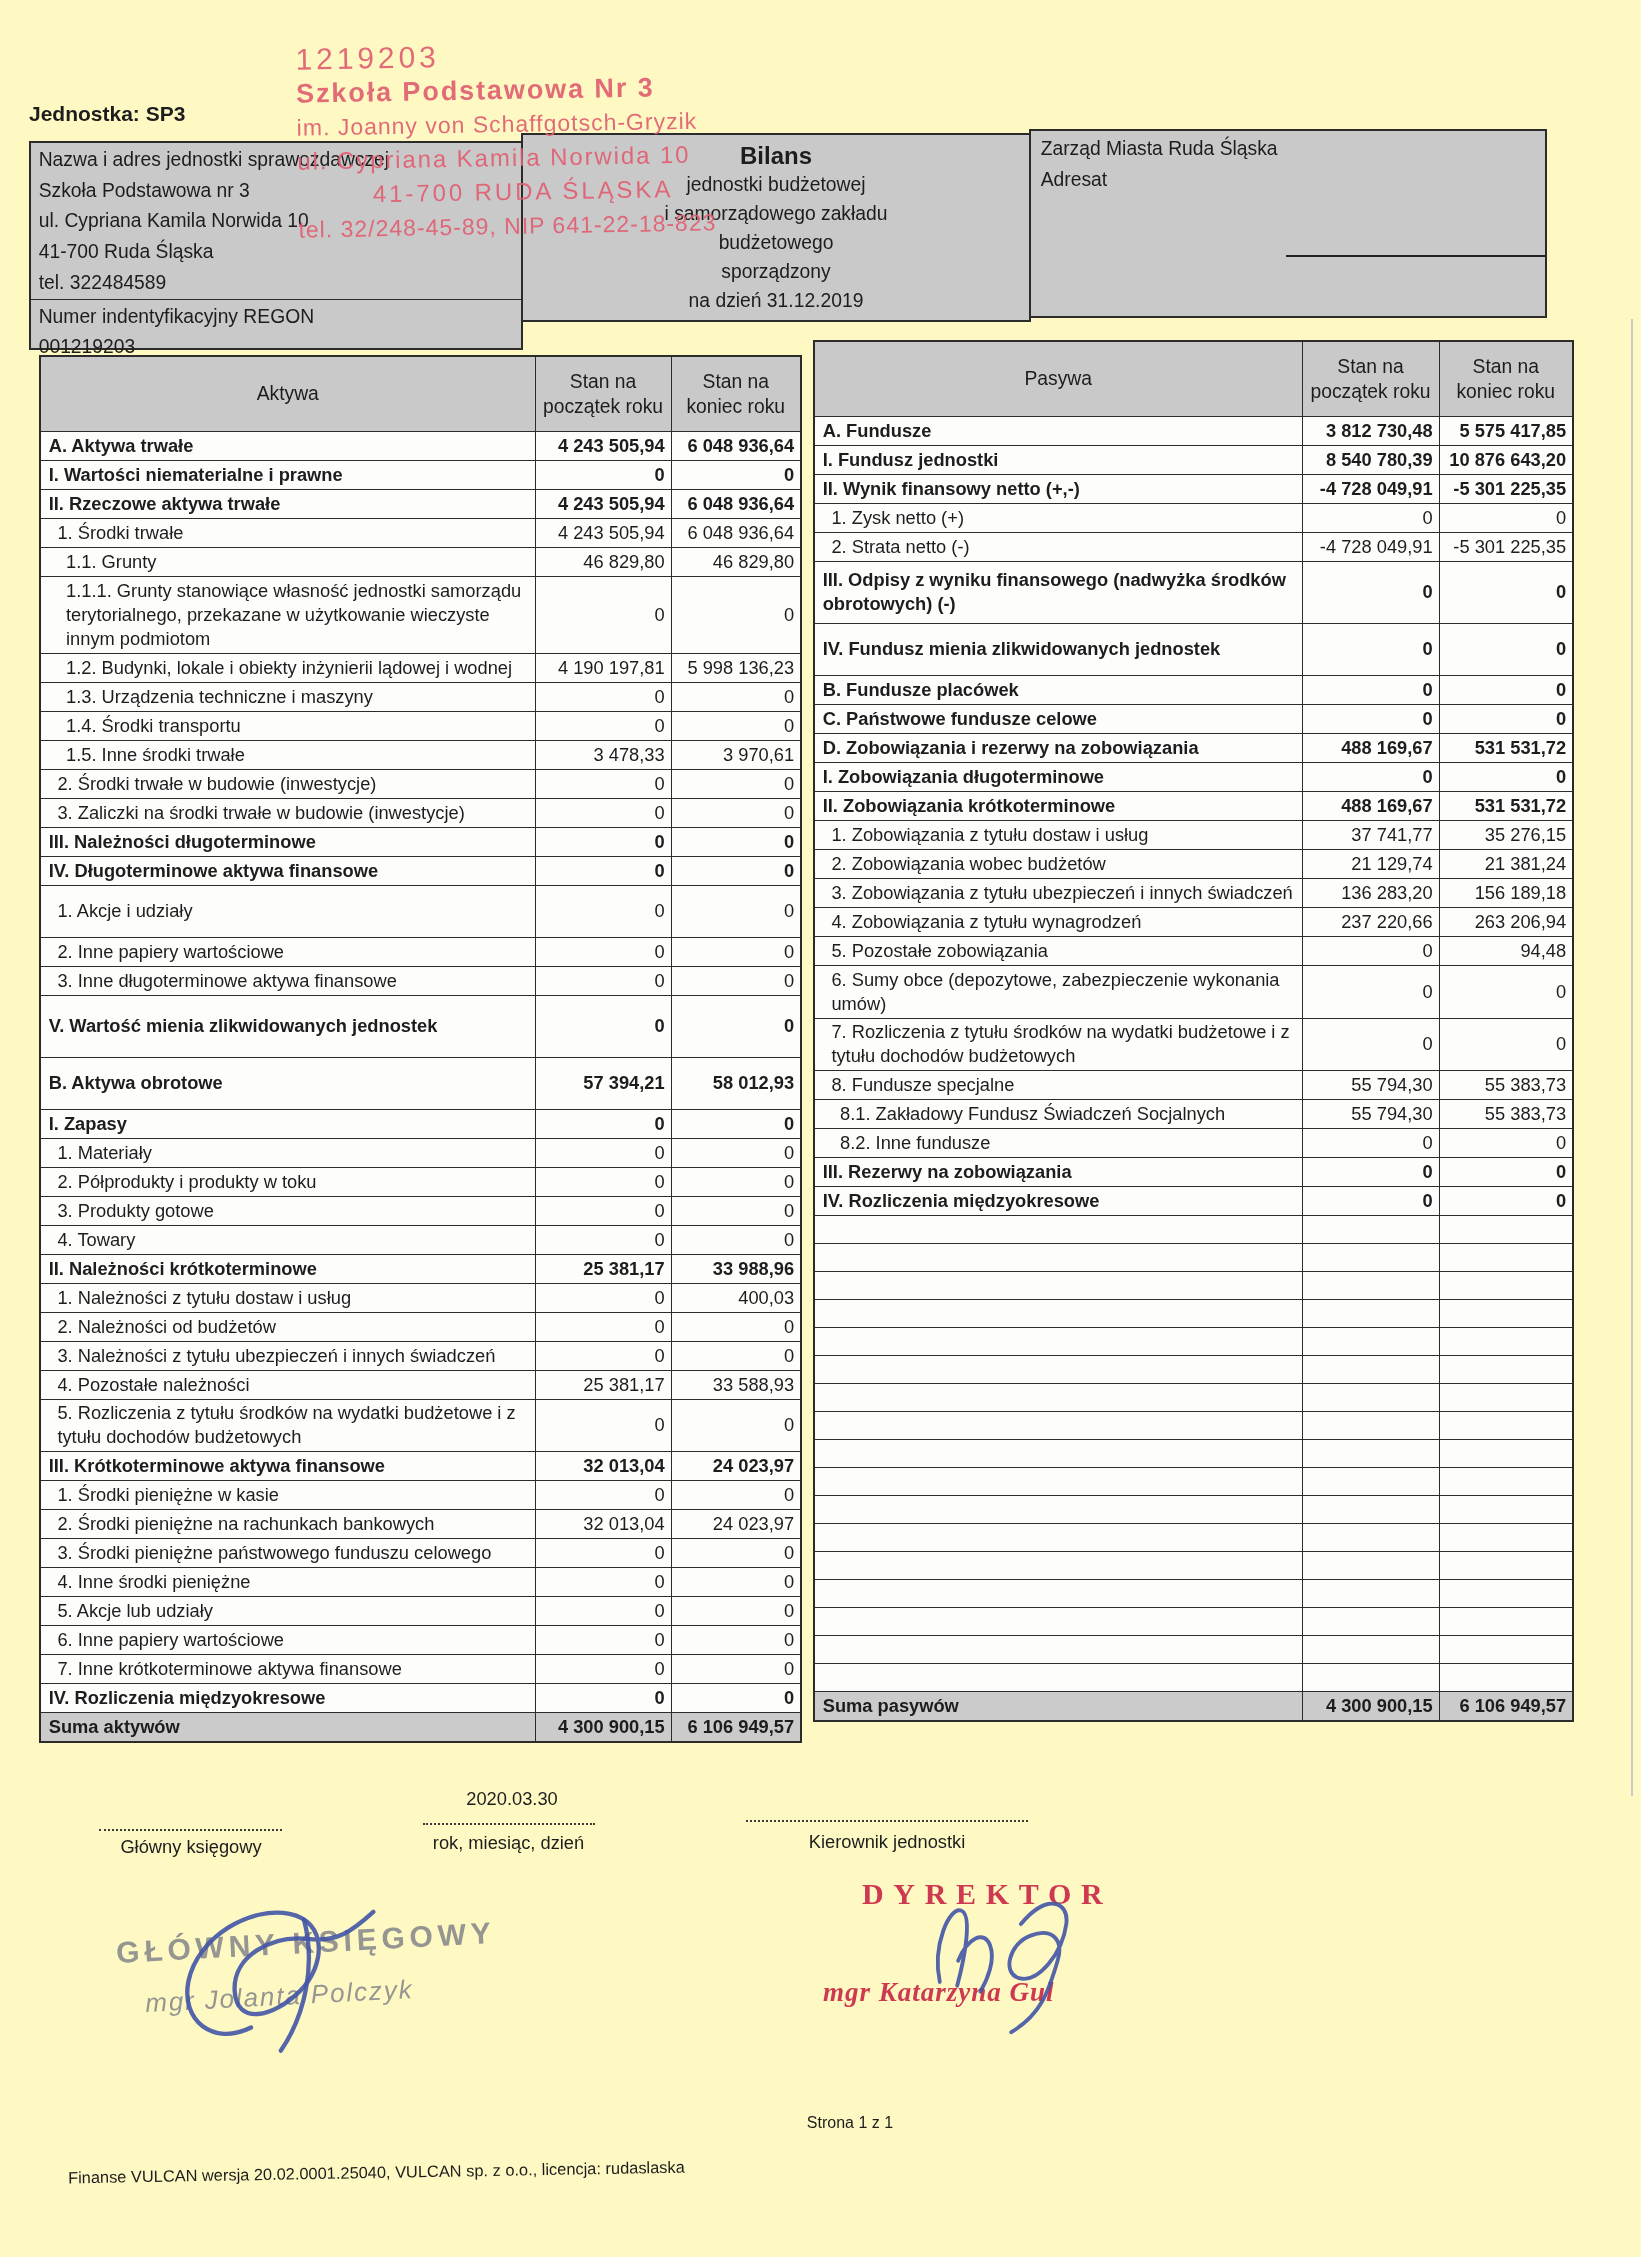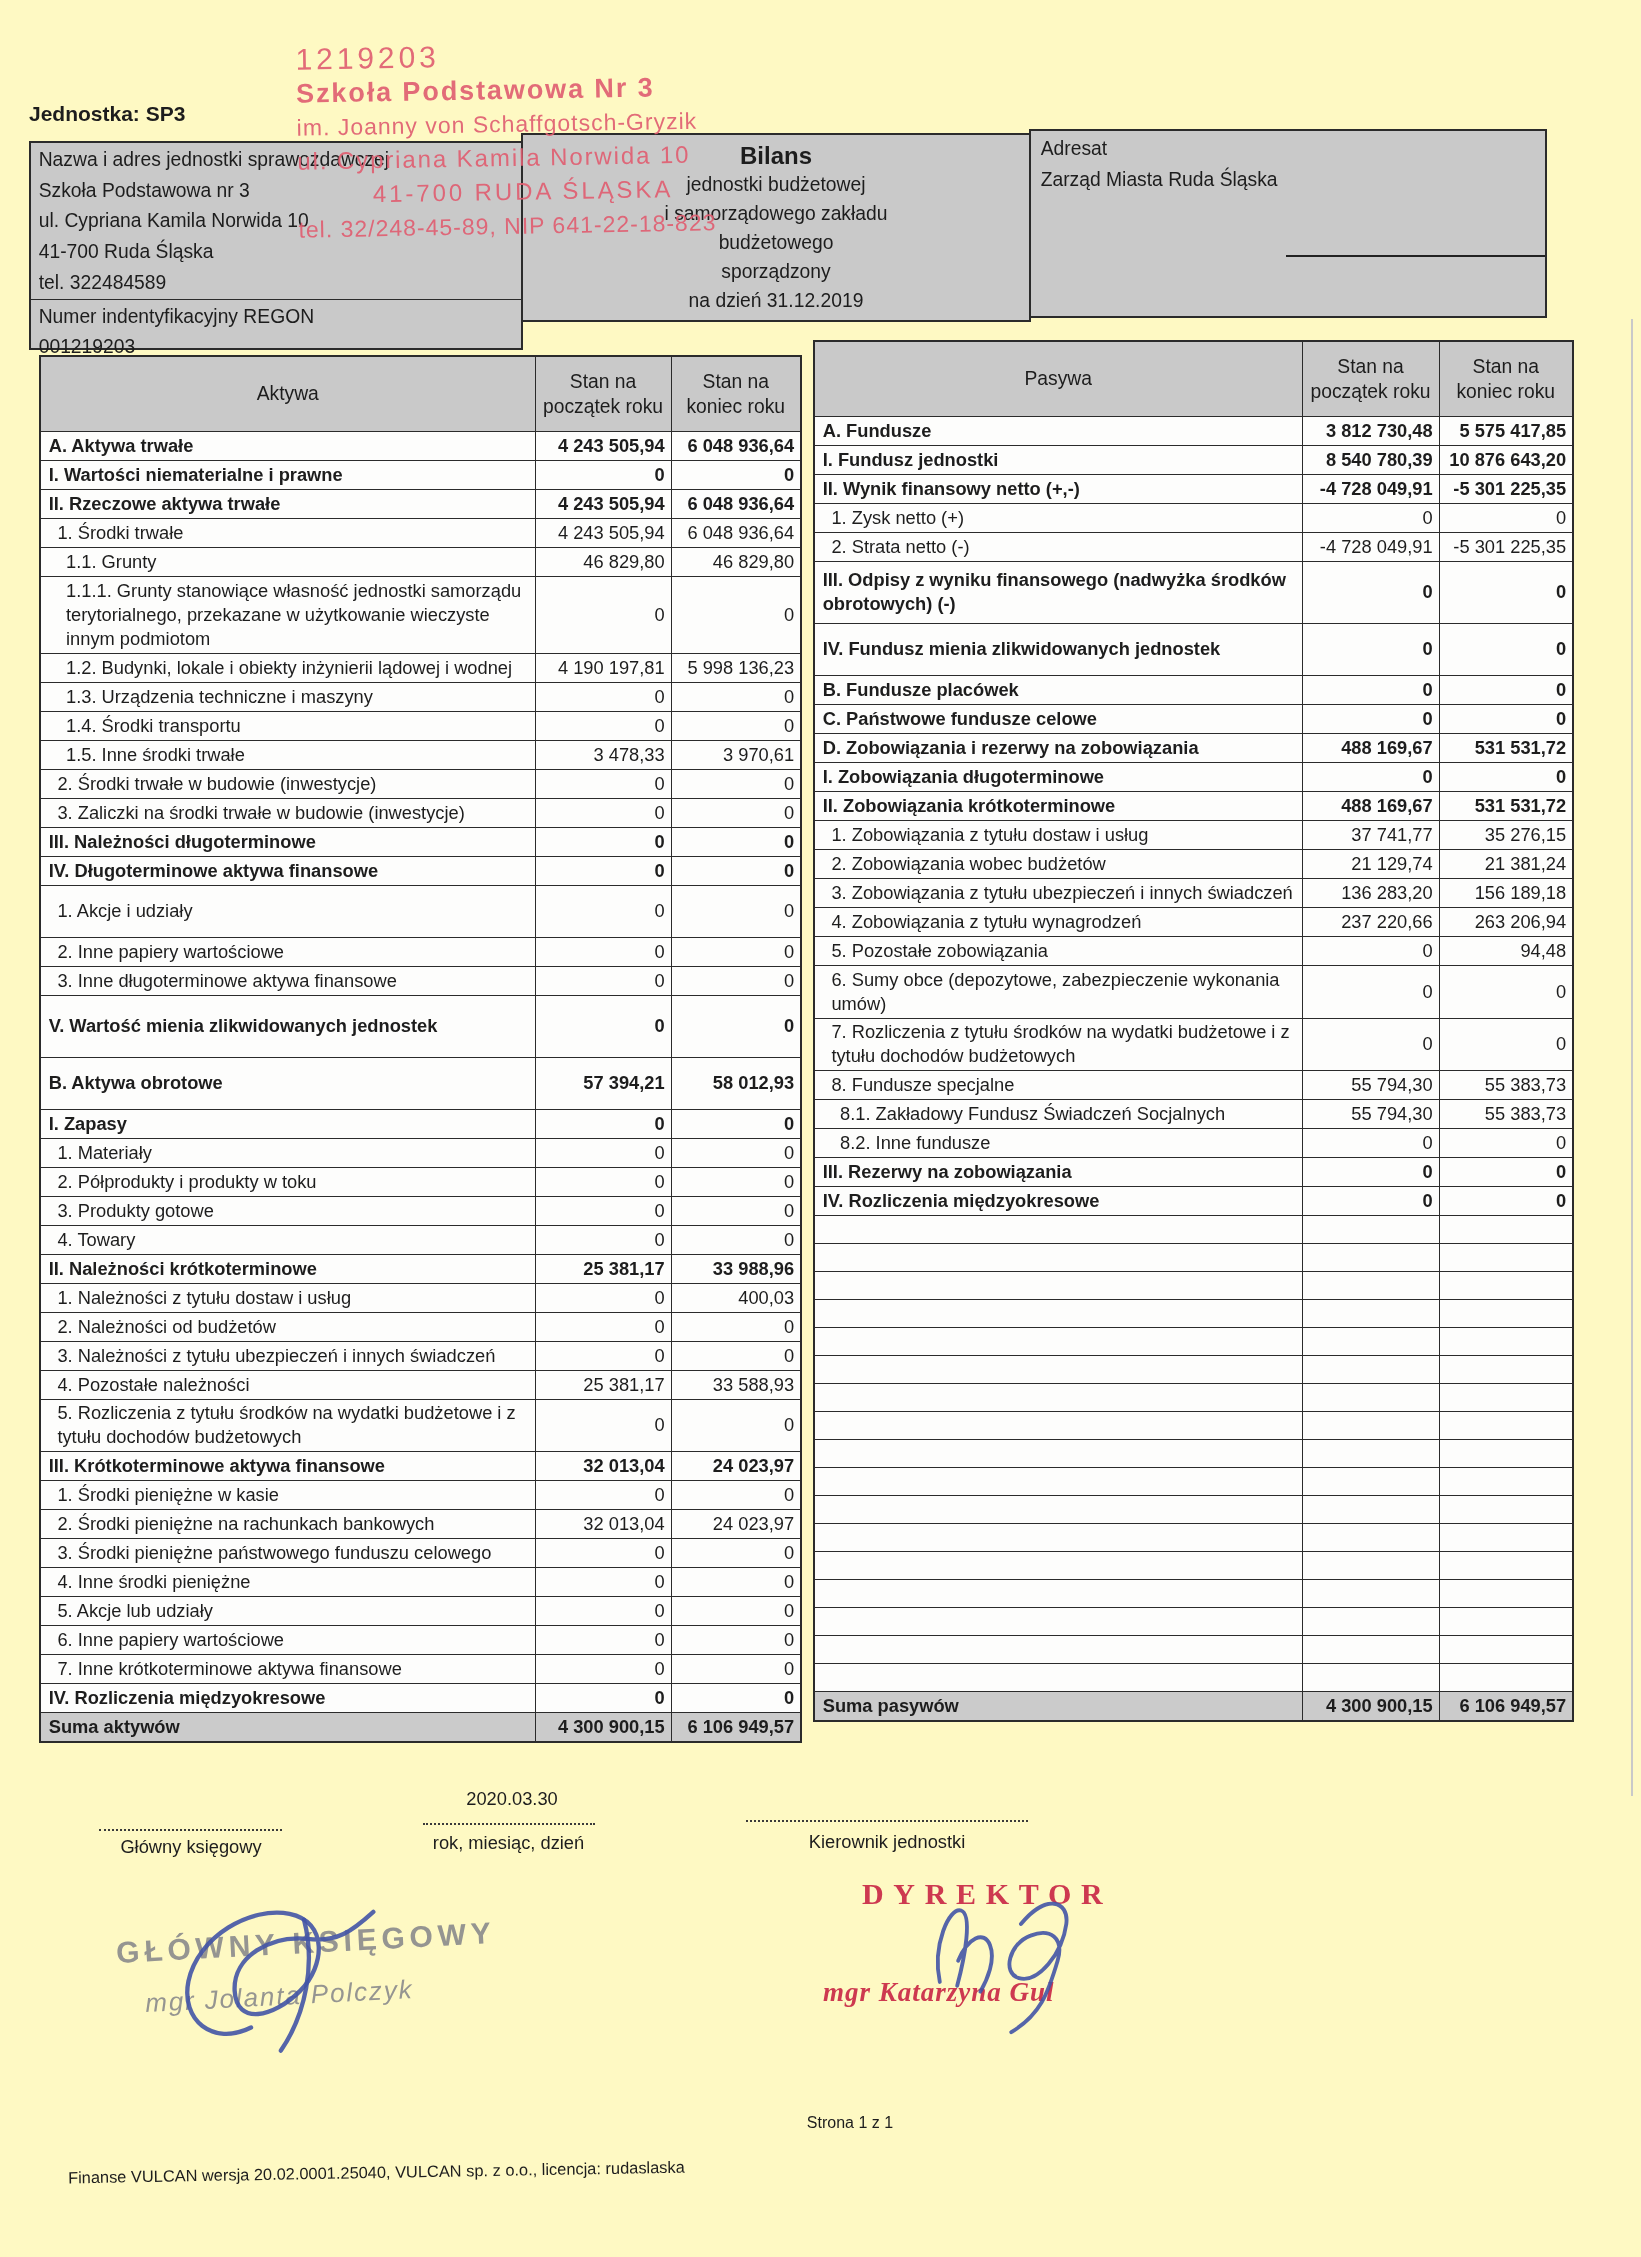--- a/index.html
+++ b/index.html
@@ -104,22 +104,22 @@
       <div class="bm-title">Bilans</div>
       <div class="bm-line">jednostki budżetowej</div>
       <div class="bm-line">i samorządowego zakładu</div>
       <div class="bm-line">budżetowego</div>
       <div class="bm-line">sporządzony</div>
       <div class="bm-line">na dzień 31.12.2019</div>
     </div>
   </div>
 
   <div class="box box-right">
+    <div class="br-row">Zarząd Miasta Ruda Śląska</div>
     <div class="br-row">Adresat</div>
-    <div class="br-row">Zarząd Miasta Ruda Śląska</div>
     <div class="br-sigline"></div>
   </div>
 
   <table class="bal" id="aktywa">
     <colgroup>
         <col style="width:495px">
         <col style="width:136px">
         <col>
       </colgroup>
     <thead>

